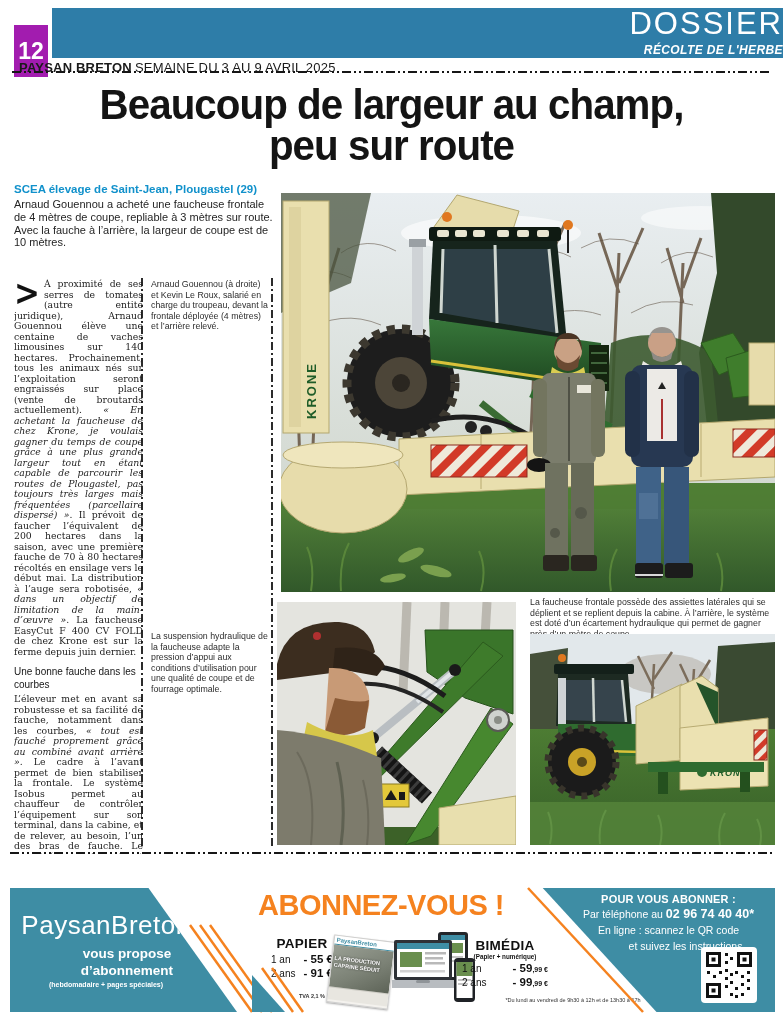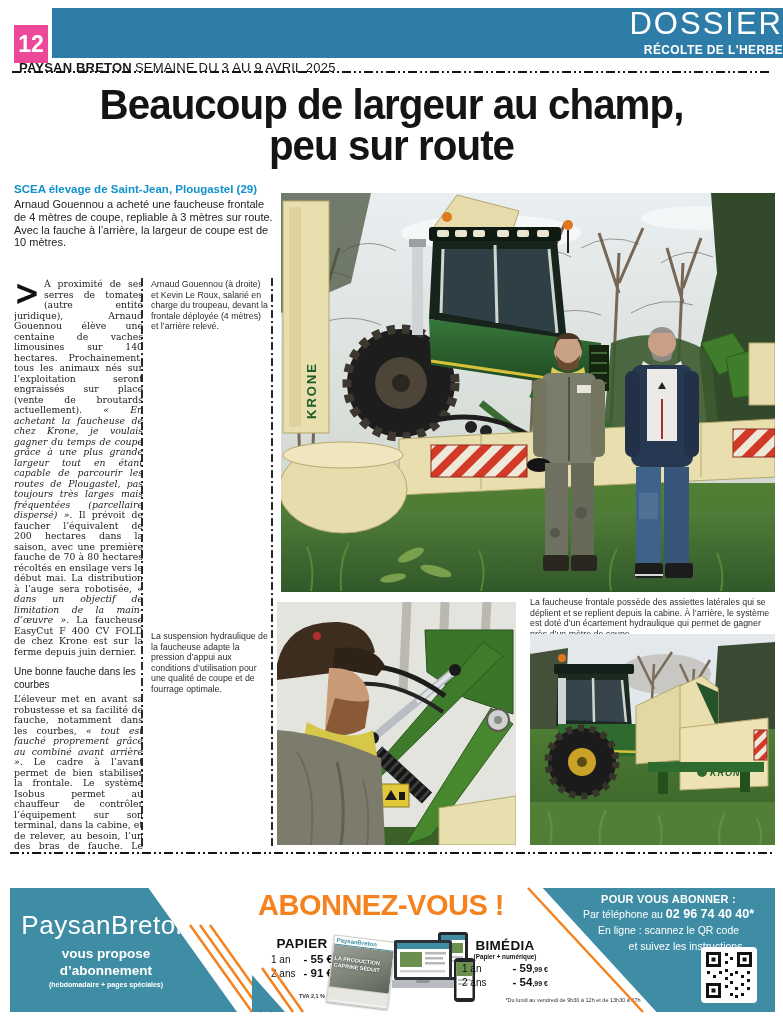--- a/index.html
+++ b/index.html
@@ -2,25 +2,25 @@
 <html lang="fr"><head>
 <meta charset="utf-8">
 <style>
   html,body{margin:0;padding:0;background:#fff;}
   #page{position:relative;width:783px;height:1016px;background:#ffffff;overflow:hidden;
         font-family:"Liberation Sans",sans-serif;outline:1px solid #d9d9d9;}
   .abs{position:absolute;}
 
   
   .banner{left:52px;top:8px;width:731px;height:50px;background:#2e7da8;display:flex;align-items:flex-end;flex-direction:column;}
-  .pagenum-box{left:14px;top:25px;width:34px;height:38px;background:#ec4899;color:#fff;
+  .pagenum-box{left:14px;top:25px;width:34px;height:52px;background:#a21caf;color:#fff;
                display:flex;align-items:center;justify-content:center;font-size:23px;font-weight:bold;}
   .section-title{font-size:31px;font-weight:400;color:#fff;letter-spacing:2px;margin:0 0 1px 12px;line-height:1;}
   .banner-sep{width:1px;height:27px;background:rgba(255,255,255,.85);margin:0 9px 3px 9px;}
-  .rubric{font-size:12px;font-weight:bold;color:#fff;letter-spacing:.4px;margin-bottom:5px;}
+  .rubric{font-size:12px;font-weight:bold;color:#fff;letter-spacing:.4px;margin-bottom:5px;font-style:italic;}
   .edition-line{left:19px;top:60px;font-size:13px;color:#1a1a1a;letter-spacing:.2px;}
   .edition-line b{margin-right:3px;}
   .hrule{height:2px;background:repeating-linear-gradient(90deg,#161616 0 9px,transparent 9px 12px,#161616 12px 14px,transparent 14px 17px,#161616 17px 19px,transparent 19px 22px);}
   .vrule{width:2px;background:repeating-linear-gradient(180deg,#2b2b2b 0 8px,transparent 8px 11px,#2b2b2b 11px 13px,transparent 13px 16px);}
 
   
   .headline{left:0;top:84px;width:783px;text-align:center;font-weight:800;color:#141414;
             font-size:42px;line-height:41px;letter-spacing:-1px;transform:scaleX(.96);margin:0;}
   .kicker{left:14px;top:183px;width:270px;font-size:11.5px;font-weight:bold;color:#1191cb;}
   .lead{left:14px;top:198px;width:260px;font-size:11px;line-height:12.8px;color:#252525;}
@@ -39,21 +39,21 @@
   .cap2{left:151px;top:631px;width:121px;}
   .cap3{left:530px;top:597px;width:246px;}
 
   
   .photo{display:block;}
 
   
   .ad-tealbox{left:10px;top:888px;width:227px;height:124px;background:#3e8da4;
               clip-path:polygon(0 0,61% 0,100% 100%,0 100%);color:#fff;}
   .ad-brand{width:192px;text-align:center;margin-top:22px;font-size:26px;font-weight:400;letter-spacing:.5px;}
-  .ad-taglines{width:192px;text-align:center;font-size:13.5px;font-weight:bold;line-height:17px;margin-top:4px;}
+  .ad-taglines{width:192px;text-align:center;font-size:13.5px;font-weight:bold;line-height:17px;margin-top:4px;padding-left:21px;}
   .ad-tagnote{width:192px;text-align:center;font-size:7px;font-weight:bold;margin-top:2px;}
   .ad-cta{left:235px;top:889px;width:292px;text-align:center;font-size:29px;font-weight:800;color:#f5821f;letter-spacing:-.5px;}
   .offer-title{font-size:13.5px;font-weight:800;color:#111;text-align:center;letter-spacing:.3px;}
   .offer-sub{font-size:6.3px;font-weight:bold;color:#111;text-align:center;}
   .offer-row{display:flex;justify-content:space-between;align-items:baseline;font-size:10px;color:#111;margin-top:2px;}
   .offer-row .pr{font-weight:800;font-size:11.5px;}
   .offer-row .cents{font-weight:800;font-size:7px;}
   .paper-block{left:271px;top:936px;width:62px;}
   .bimedia-block{left:462px;top:938px;width:86px;}
   .vat-note{left:299px;top:993px;font-size:5.5px;font-weight:bold;color:#333;}
@@ -430,21 +430,21 @@
 
   <div class="abs bimedia-block">
     <div class="offer-title">BIMÉDIA</div>
     <div class="offer-sub">(Papier + numérique)</div>
     <div class="offer-row">
       <span>1 an</span>
       <span><span class="pr">- 59</span><span class="cents">,99 €</span></span>
     </div>
     <div class="offer-row">
       <span>2 ans</span>
-      <span><span class="pr">- 54</span><span class="cents">,99 €</span></span>
+      <span><span class="pr">- 99</span><span class="cents">,99 €</span></span>
     </div>
   </div>
 
   <div class="abs ad-footnote">*Du lundi au vendredi de 9h30 à 12h et de 13h30 à 17h</div>
 
   <div class="abs ad-right">
     <div class="ad-right-inner">
       <div class="sub-title">POUR VOUS ABONNER :</div>
       <div class="sub-phone">
         <span>Par téléphone au </span><b>02 96 74 40 40*</b>

